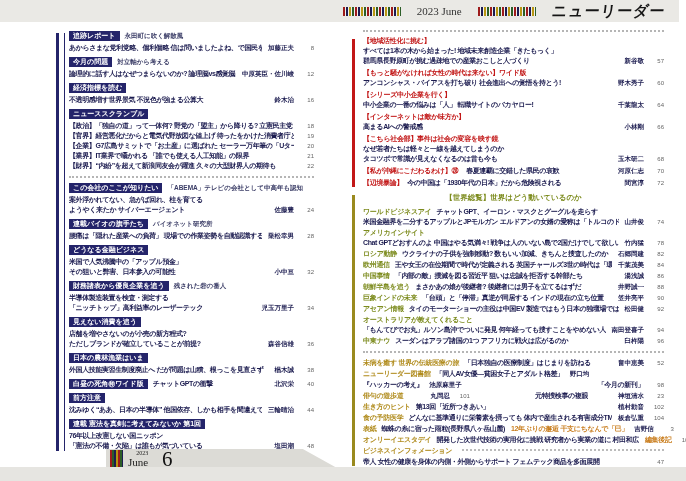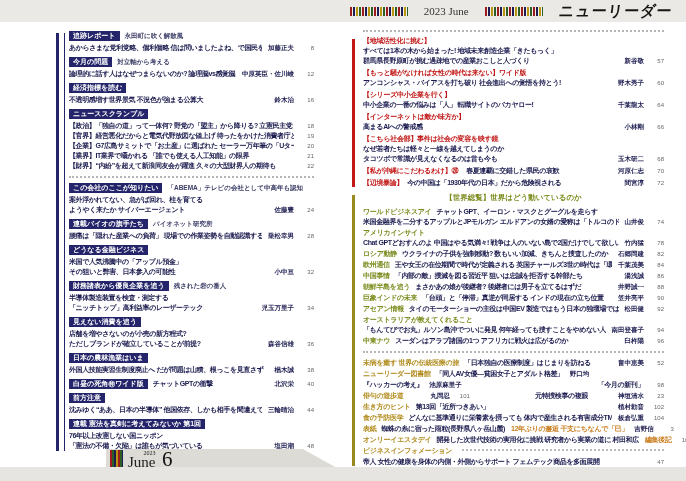--- a/index.html
+++ b/index.html
@@ -1,19 +1,19 @@
 <!DOCTYPE html>
 <html><head>
 <meta charset="utf-8">
 <style>
   html,body{margin:0;padding:0;background:#fff;}
   .page{position:relative;width:686px;height:481px;background:#ffffff;overflow:hidden;
         font-family:"Liberation Sans","DejaVu Sans",sans-serif;}
   
-  .topband{position:absolute;top:0;left:0;right:0;height:22px;background:#eae9e5;
+  .topband{position:absolute;top:0;left:0;right:7px;height:22px;background:#eae9e5;
            display:flex;align-items:center;justify-content:flex-end;gap:16px;padding-right:14px;box-sizing:border-box;}
   .flagbar{width:58px;height:9px;
     background:repeating-linear-gradient(90deg,#9e1b1b 0 2px,#f2f1ee 2px 3px,#1d1d52 3px 5px,#f2f1ee 5px 6px,#b99612 6px 8px,#f2f1ee 8px 9px,#2c5e28 9px 11px,#f2f1ee 11px 12px);}
   .issue-date{font-size:11px;color:#333;font-family:"Liberation Serif","DejaVu Serif",serif;}
   .brand{font-size:15px;font-weight:bold;color:#151515;transform:skewX(-8deg);letter-spacing:1px;}
   
   .botband{position:absolute;left:0;right:0;bottom:0;height:14px;background:#e6e5e1;}
   
   .leftcol{position:absolute;left:56px;top:31px;width:258px;}
   .leftcol::before{content:"";position:absolute;left:0;top:2px;bottom:4px;width:5px;
@@ -49,21 +49,21 @@
   .url-line{text-align:right;font-size:8px;color:#222;margin-top:7px;padding-right:2px;}
   
   .issue-block{position:absolute;left:96px;bottom:8px;width:250px;height:26px;}
   .ib-gray{position:absolute;left:10px;top:2px;width:240px;height:24px;background:#dcdbd6;
            clip-path:polygon(0 0,82% 0,100% 100%,0 100%);}
   .ib-stripes{position:absolute;left:14px;top:3px;width:13px;height:21px;
     background:repeating-linear-gradient(90deg,#9e1b1b 0 2px,#2c5e28 2px 4px,#1d1d52 4px 6px,#b99612 6px 8px);}
   .ib-date{position:absolute;left:32px;top:3px;display:flex;flex-direction:column;align-items:flex-end;
            font-family:"Liberation Serif","DejaVu Serif",serif;color:#222;}
   .ib-year{font-size:6px;line-height:7px;}
-  .ib-month{font-size:15px;line-height:10px;}
+  .ib-month{font-size:11px;line-height:10px;}
   .ib-num{position:absolute;left:66px;top:0;font-size:21px;font-family:"Liberation Serif","DejaVu Serif",serif;color:#111;}
 </style>
 </head>
 <body>
 
 <div class="page">
 
   <div class="topband">
     <span class="flagbar"></span>
     <span class="issue-date">2023 June</span>

